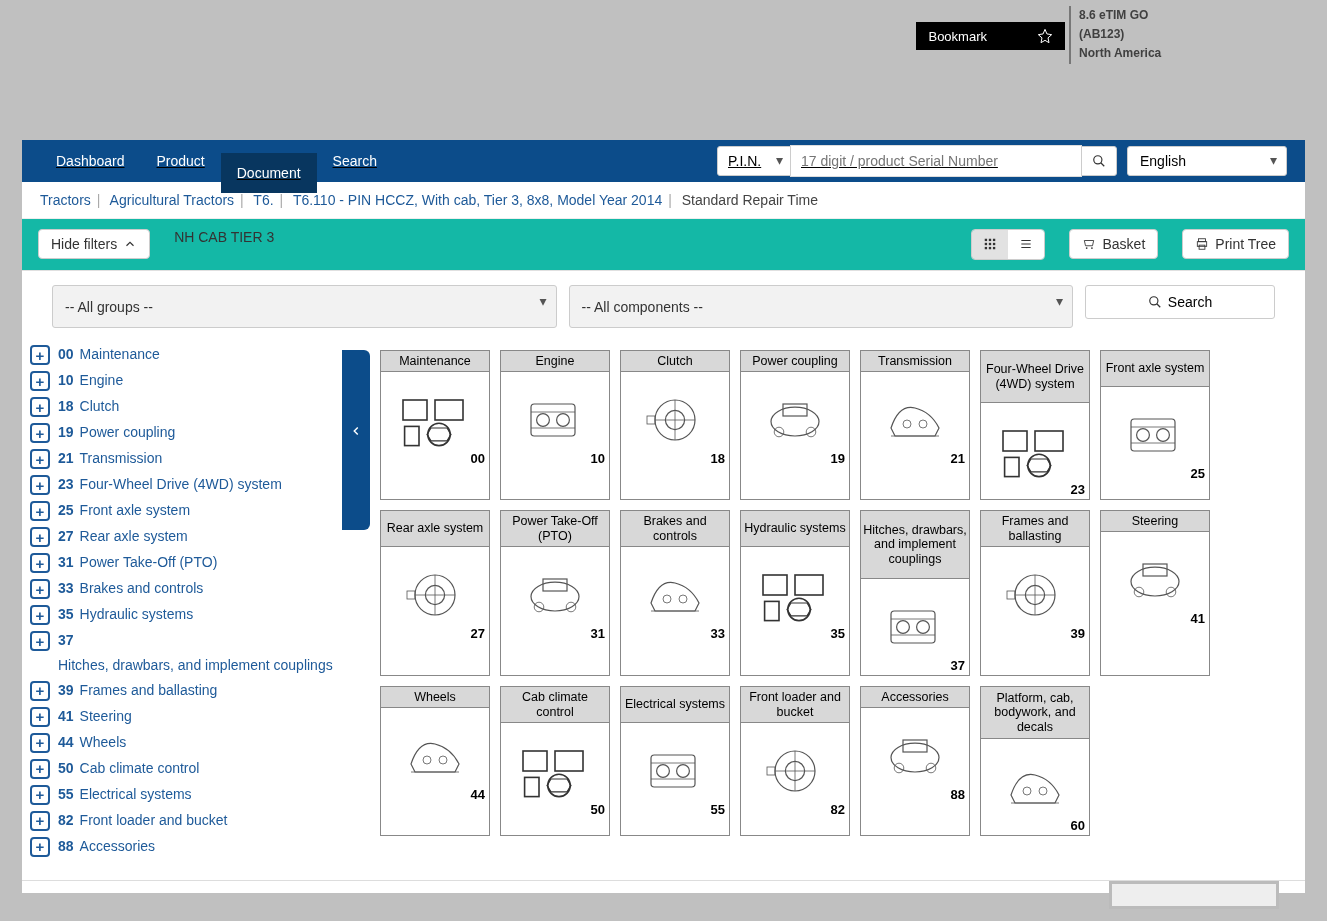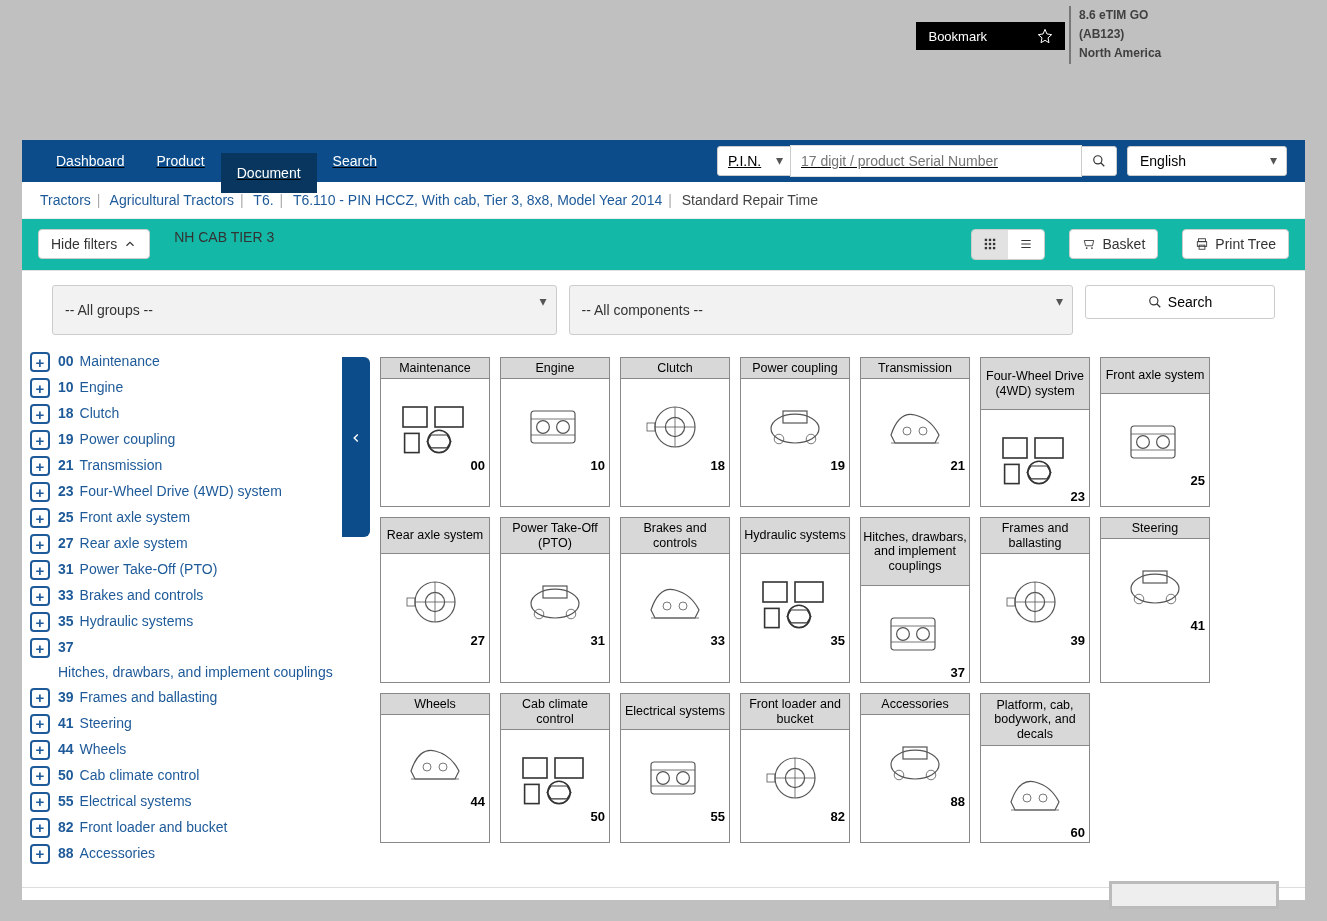--- a/index.html
+++ b/index.html
@@ -26,21 +26,21 @@
 .breadcrumb .sep { color: #aaa; margin: 0 6px; }
 .breadcrumb .last { color: #444; }
 .toolbar { background: #14b8a6; padding: 10px 16px; display: flex; align-items: flex-start; gap: 24px; border-bottom: 1px solid #e0e0e0; }
 .btn { background: #fff; border: 1px solid #ccc; padding: 6px 12px; border-radius: 4px; cursor: pointer; font-size: 14px; color: #333; display: inline-flex; align-items: center; gap: 6px; }
 .toolbar-spacer { flex: 1; }
 .view-toggle { display: flex; border: 1px solid #ccc; border-radius: 4px; overflow: hidden; }
 .view-toggle button { border: none; padding: 7px 11px; background: #fff; cursor: pointer; }
 .view-toggle button.active { background: #e2e2e2; }
 .filter-row { padding: 14px 30px; display: flex; gap: 12px; }
 .filter-select-wrap { position: relative; flex: 1; }
-.filter-select { width: 100%; background: #f2f2f2; border: 1px solid #ccc; height: 50px; padding: 0 30px 0 12px; font-size: 14px; appearance: none; border-radius: 3px; color: #333; }
+.filter-select { width: 100%; background: #f2f2f2; border: 1px solid #ccc; height: 43px; padding: 0 30px 0 12px; font-size: 14px; appearance: none; border-radius: 3px; color: #333; }
 .filter-select-wrap::after { content: "▾"; position: absolute; right: 10px; top: 8px; pointer-events: none; color: #555; }
 .search-filter-btn { background: #fff; border: 1px solid #ccc; width: 190px; height: 34px; border-radius: 3px; cursor: pointer; font-size: 14px; display: flex; align-items: center; justify-content: center; gap: 6px; }
 .content { display: flex; padding: 0 8px 20px; }
 .sidebar { width: 312px; padding: 0 0 0 0; }
 .tree-search { display: flex; margin: 8px 0 6px 0; }
 .tree-search input { flex: 1; border: 1px solid #ccc; height: 34px; padding: 0 10px; font-size: 14px; border-radius: 3px 0 0 3px; }
 .tree-search button { width: 38px; height: 34px; border: 1px solid #ccc; border-left: none; background: #fff; cursor: pointer; }
 .tree-search button:last-child { border-radius: 0 3px 3px 0; font-weight: bold; font-size: 16px; }
 .tree { list-style: none; }
 .tree li { display: flex; align-items: flex-start; gap: 8px; padding: 3px 0; }

